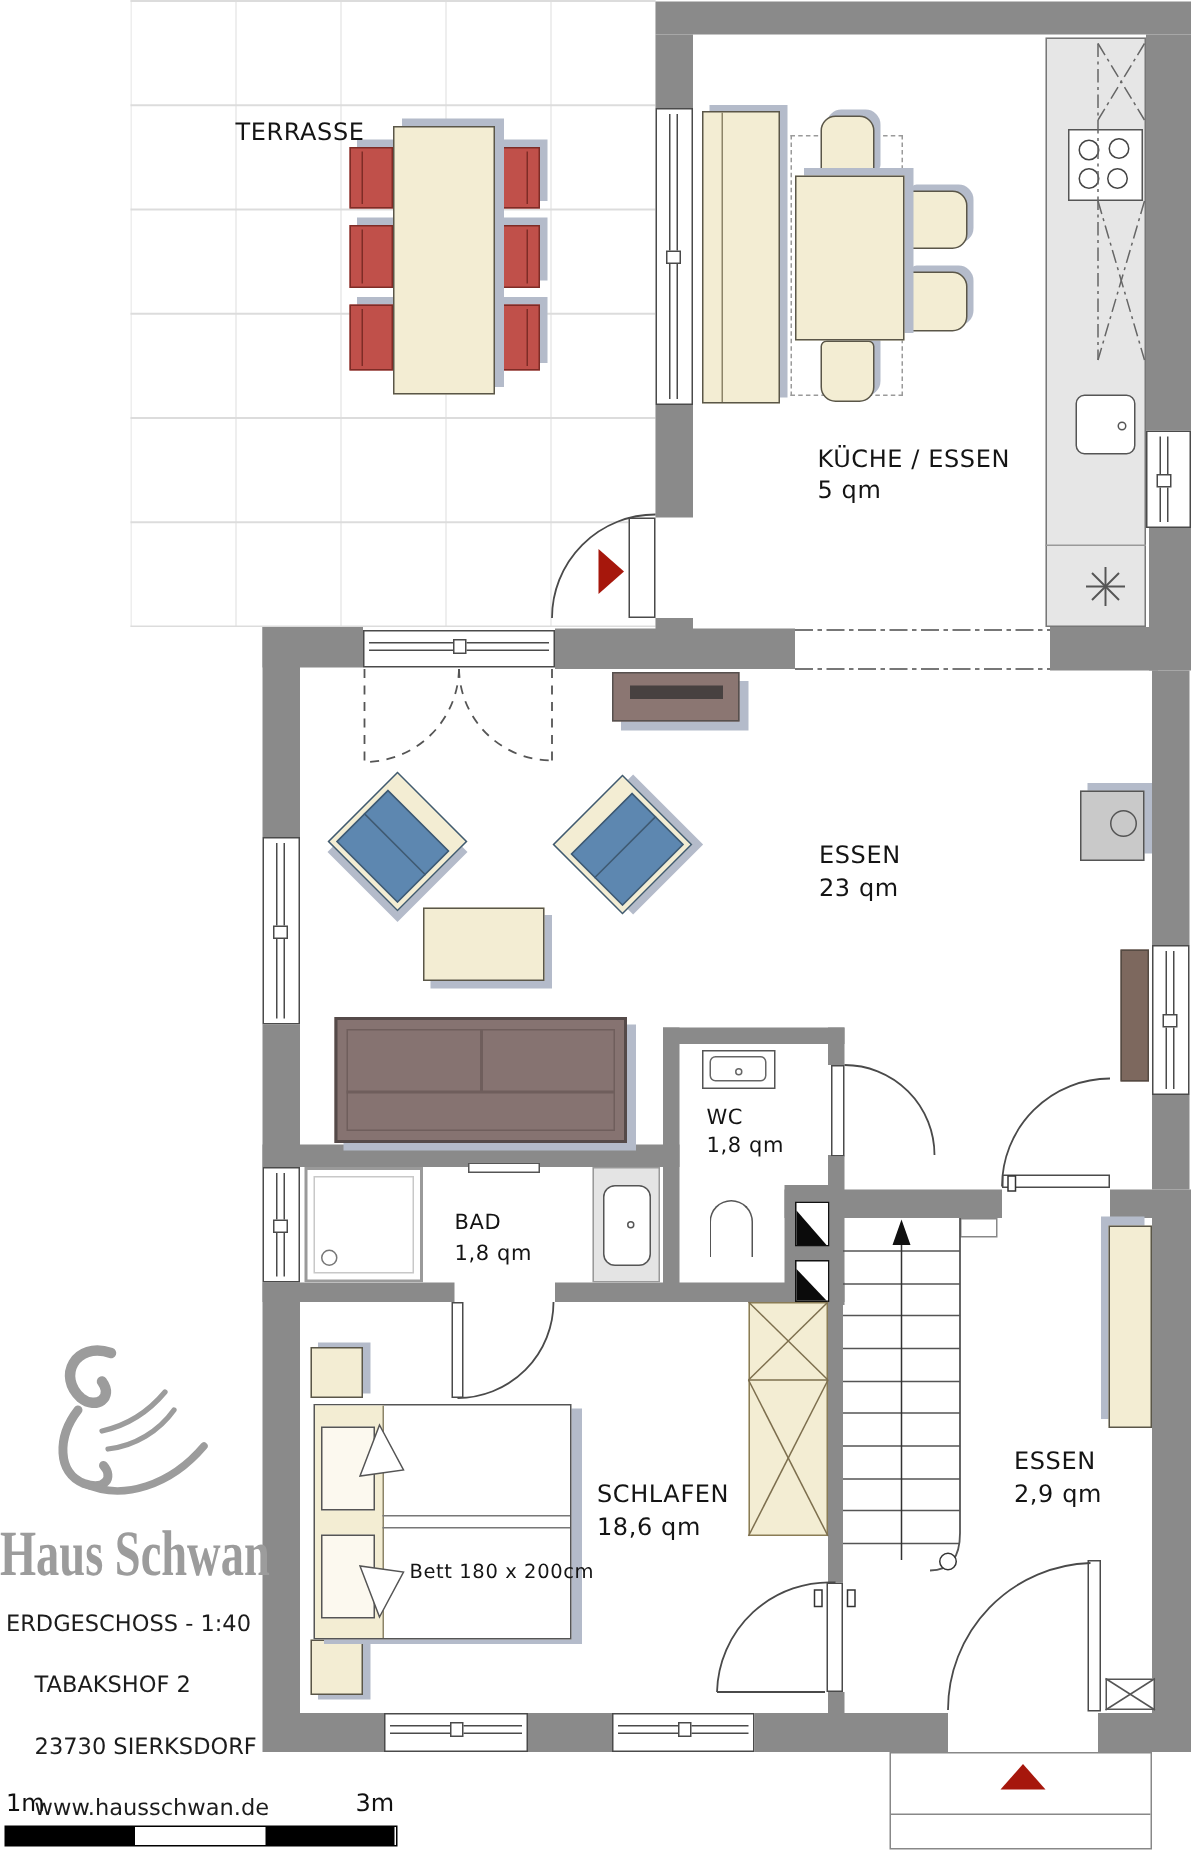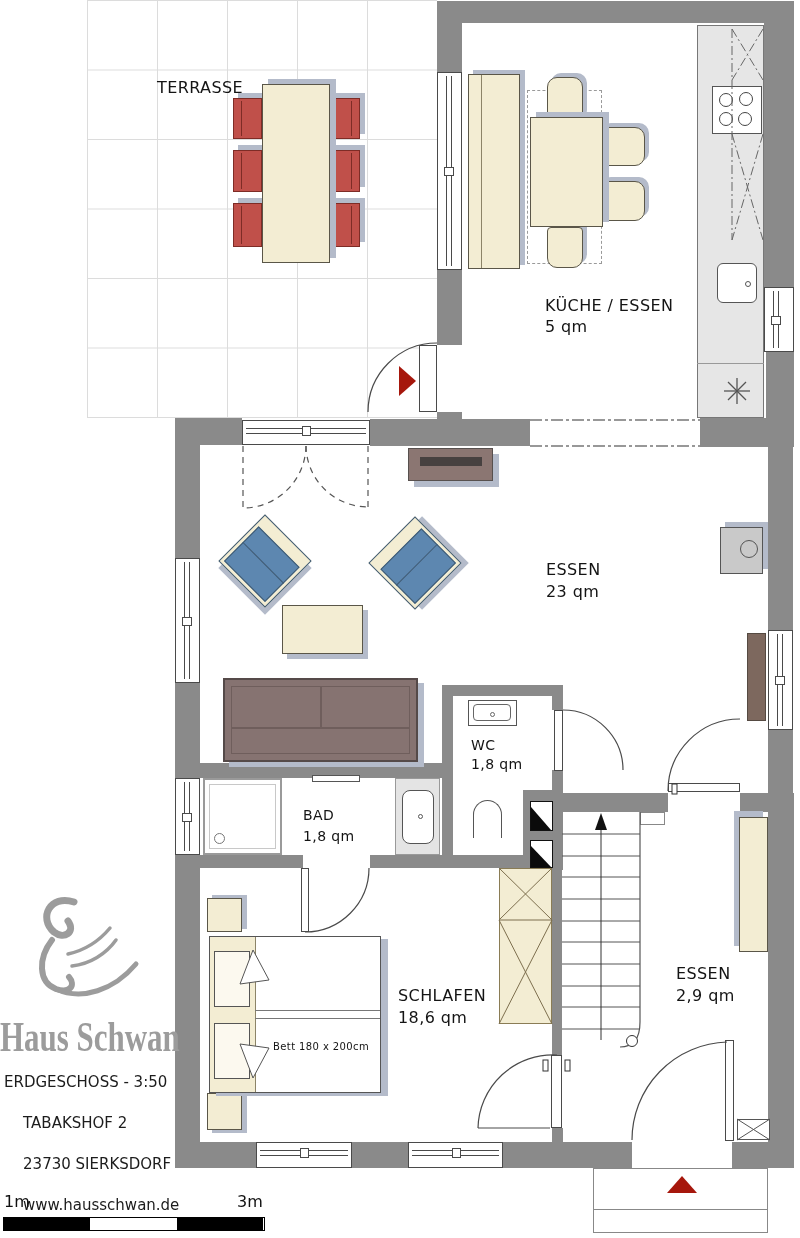--- a/index.html
+++ b/index.html
@@ -16,21 +16,21 @@
     border-top:1px solid #4a4a4a;border-bottom:1px solid #4a4a4a;}
   .winH::after{content:"";position:absolute;left:50%;top:5px;width:7px;height:8px;margin-left:-4px;
     background:#fff;border:1px solid #4a4a4a;}
   .winV::before{content:"";position:absolute;top:3px;bottom:3px;left:8px;width:4px;
     border-left:1px solid #4a4a4a;border-right:1px solid #4a4a4a;}
   .winV::after{content:"";position:absolute;top:50%;left:6px;height:7px;width:8px;margin-top:-4px;
     background:#fff;border:1px solid #4a4a4a;}
   .cream{background:var(--cream);border:1px solid #5a5648;box-sizing:border-box;}
   .leaf{position:absolute;background:#fff;border:1px solid #4a4a4a;box-sizing:border-box;}
   .lbl{position:absolute;color:#141414;font-size:16px;letter-spacing:.4px;white-space:pre;}
-  .lbl.small{font-size:10px;}
+  .lbl.small{font-size:13px;}
   .ov{position:absolute;left:0;top:0;pointer-events:none;}
   .tchair{position:absolute;background:var(--red);border:1px solid #7e2c26;box-sizing:border-box;
     box-shadow:5px -5px 0 var(--shadow);}
   .tchair::before{content:"";position:absolute;top:2px;bottom:2px;width:1px;background:#7e2c26;}
   .tchair.l::before{left:7px;} .tchair.r::before{right:7px;}
   .kchair{position:absolute;background:var(--cream);border:1px solid #5a5648;box-sizing:border-box;
     box-shadow:4px -4px 0 var(--shadow);}
   .burner{position:absolute;width:14px;height:14px;border:1.5px solid #444;border-radius:50%;
     box-sizing:border-box;background:#fff;}
   .armchair{position:absolute;width:66px;height:66px;background:var(--cream);
@@ -290,21 +290,21 @@
   <svg class="abs" style="left:12px;top:888px" width="135" height="122" viewBox="0 0 135 122">
     <g stroke="#9c9c9c" fill="none" stroke-linecap="round">
       <path d="M62,14 C38,6 26,30 42,44 C52,52 64,44 56,33" stroke-width="7"></path>
       <path d="M56,66 C74,62 88,52 98,40" stroke-width="3.5"></path>
       <path d="M60,78 C78,76 94,66 104,52" stroke-width="3.5"></path>
       <path d="M40,52 C26,70 26,94 44,101 C58,106 64,97 57,89" stroke-width="6"></path>
       <path d="M44,101 C70,113 102,102 124,76" stroke-width="5"></path>
     </g>
   </svg>
   <div class="brand">Haus Schwan</div>
-  <div class="addr"><span>ERDGESCHOSS - 3:50</span><br>
+  <div class="addr"><span>ERDGESCHOSS - 1:40</span><br>
     <span>TABAKSHOF 2</span><br>
     <span>23730 SIERKSDORF</span><br>
     <span>www.hausschwan.de</span><br>
     <span>©Dietrich</span>
   </div>
 
   <div class="scalelbl" style="left:4px;top:1192px">1m</div>
   <div class="scalelbl" style="left:237px;top:1192px">3m</div>
   <div class="scalebar">
     <span style="width:86px;background:#000"></span>

